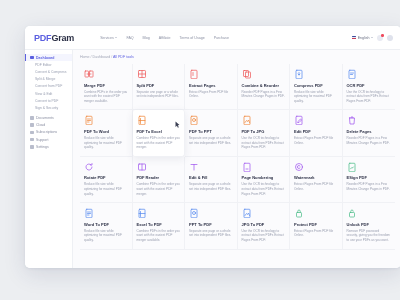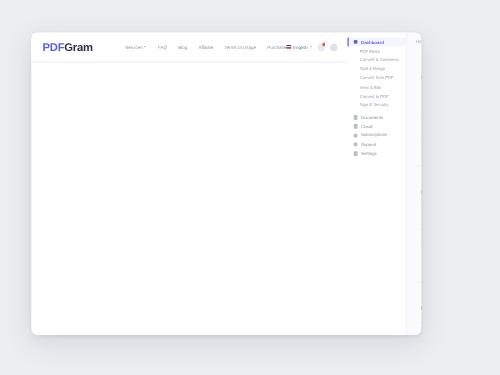--- a/index.html
+++ b/index.html
@@ -5,26 +5,26 @@
   * { box-sizing: border-box; margin: 0; padding: 0; }
   html, body {
     width: 400px; height: 300px;
     background: #eceef1;
     font-family: "Liberation Sans", sans-serif;
     overflow: hidden;
   }
   #app {
     position: absolute;
     left: 25px; top: 26px;
-    width: 312px; height: 242px;
+    width: 376px; height: 242px;
     background: #ffffff;
     border-radius: 5px;
     box-shadow: 0 6px 22px rgba(40,50,90,.13), 0 1px 3px rgba(40,50,90,.08);
     overflow: hidden;
-    display: flex; flex-direction: row;
+    display: flex; flex-direction: column;
   }
 
   
   .hdr {
     height: 24px; flex: 0 0 24px;
     background: #ffffff;
     border-bottom: 1px solid #edeff3;
     display: flex; align-items: center;
     padding: 0 8px 0 9px;
   }

